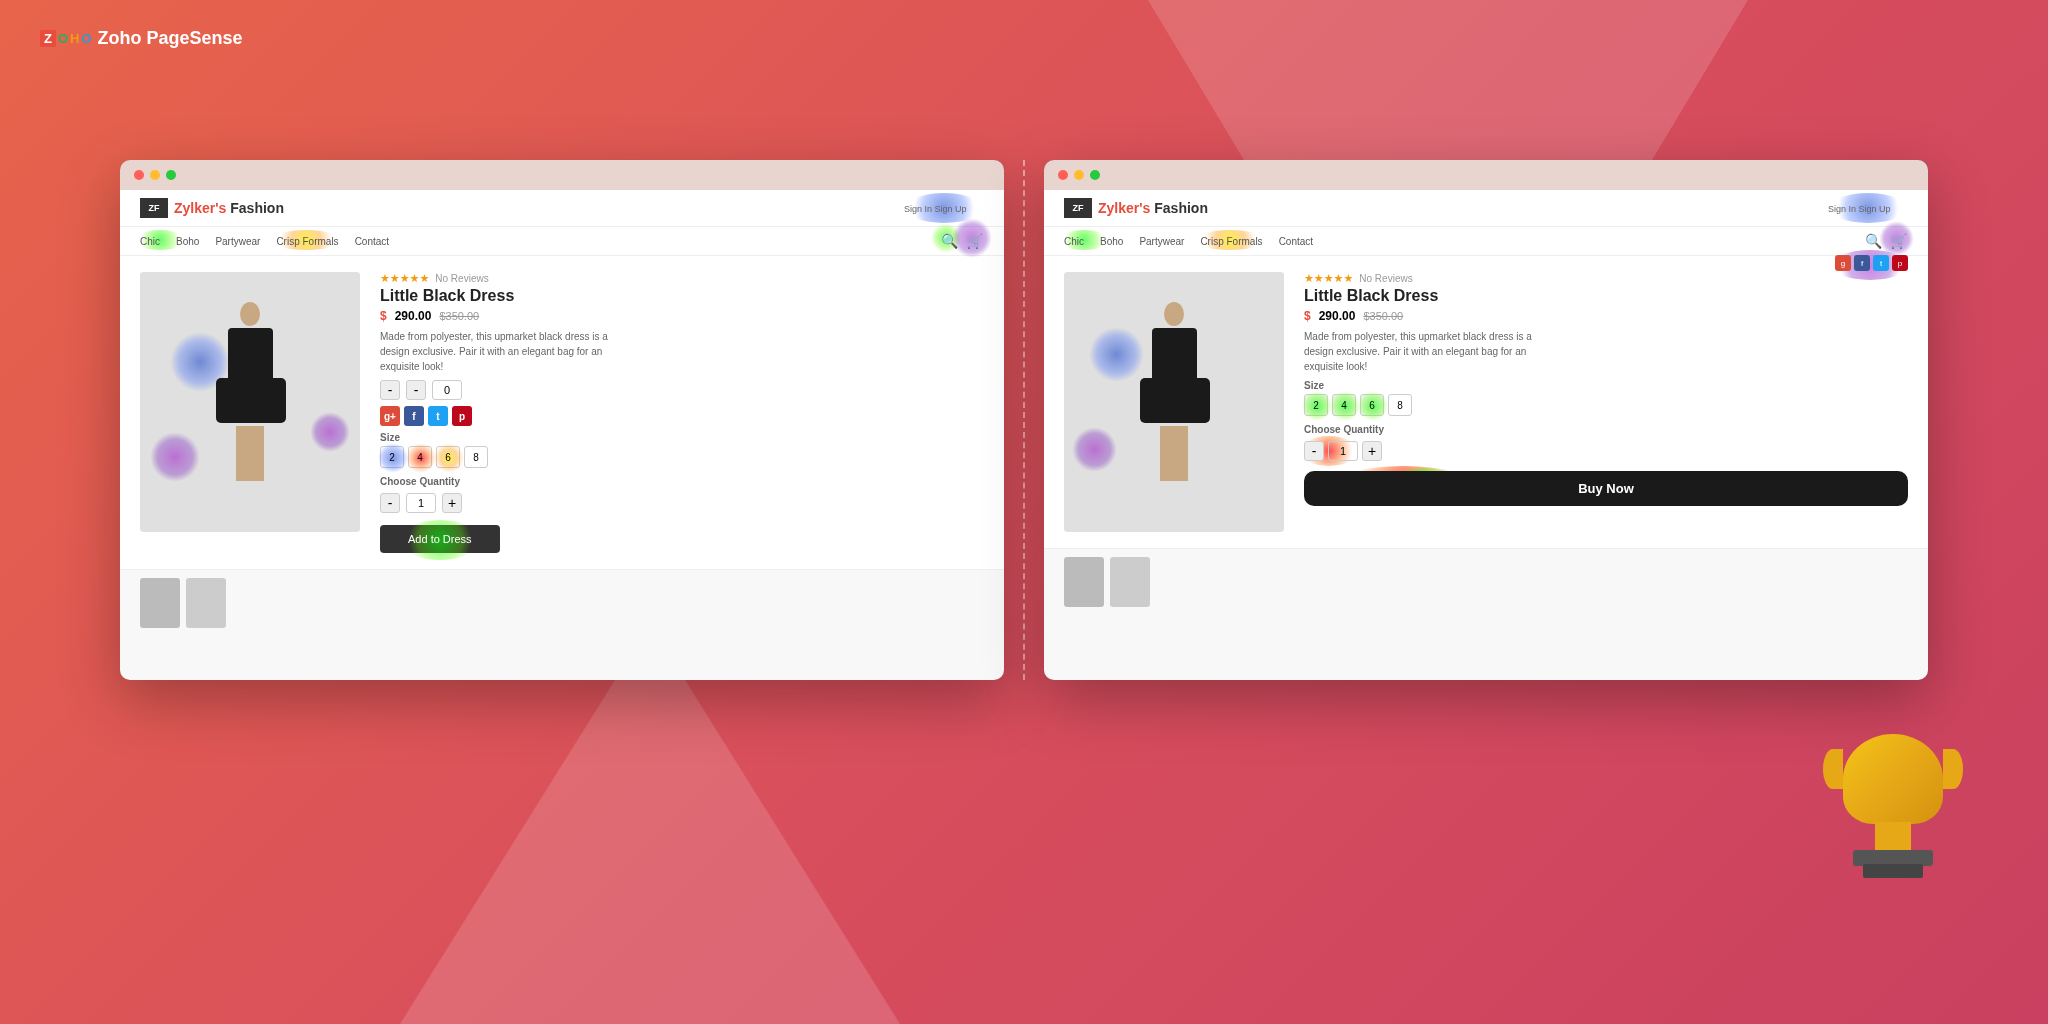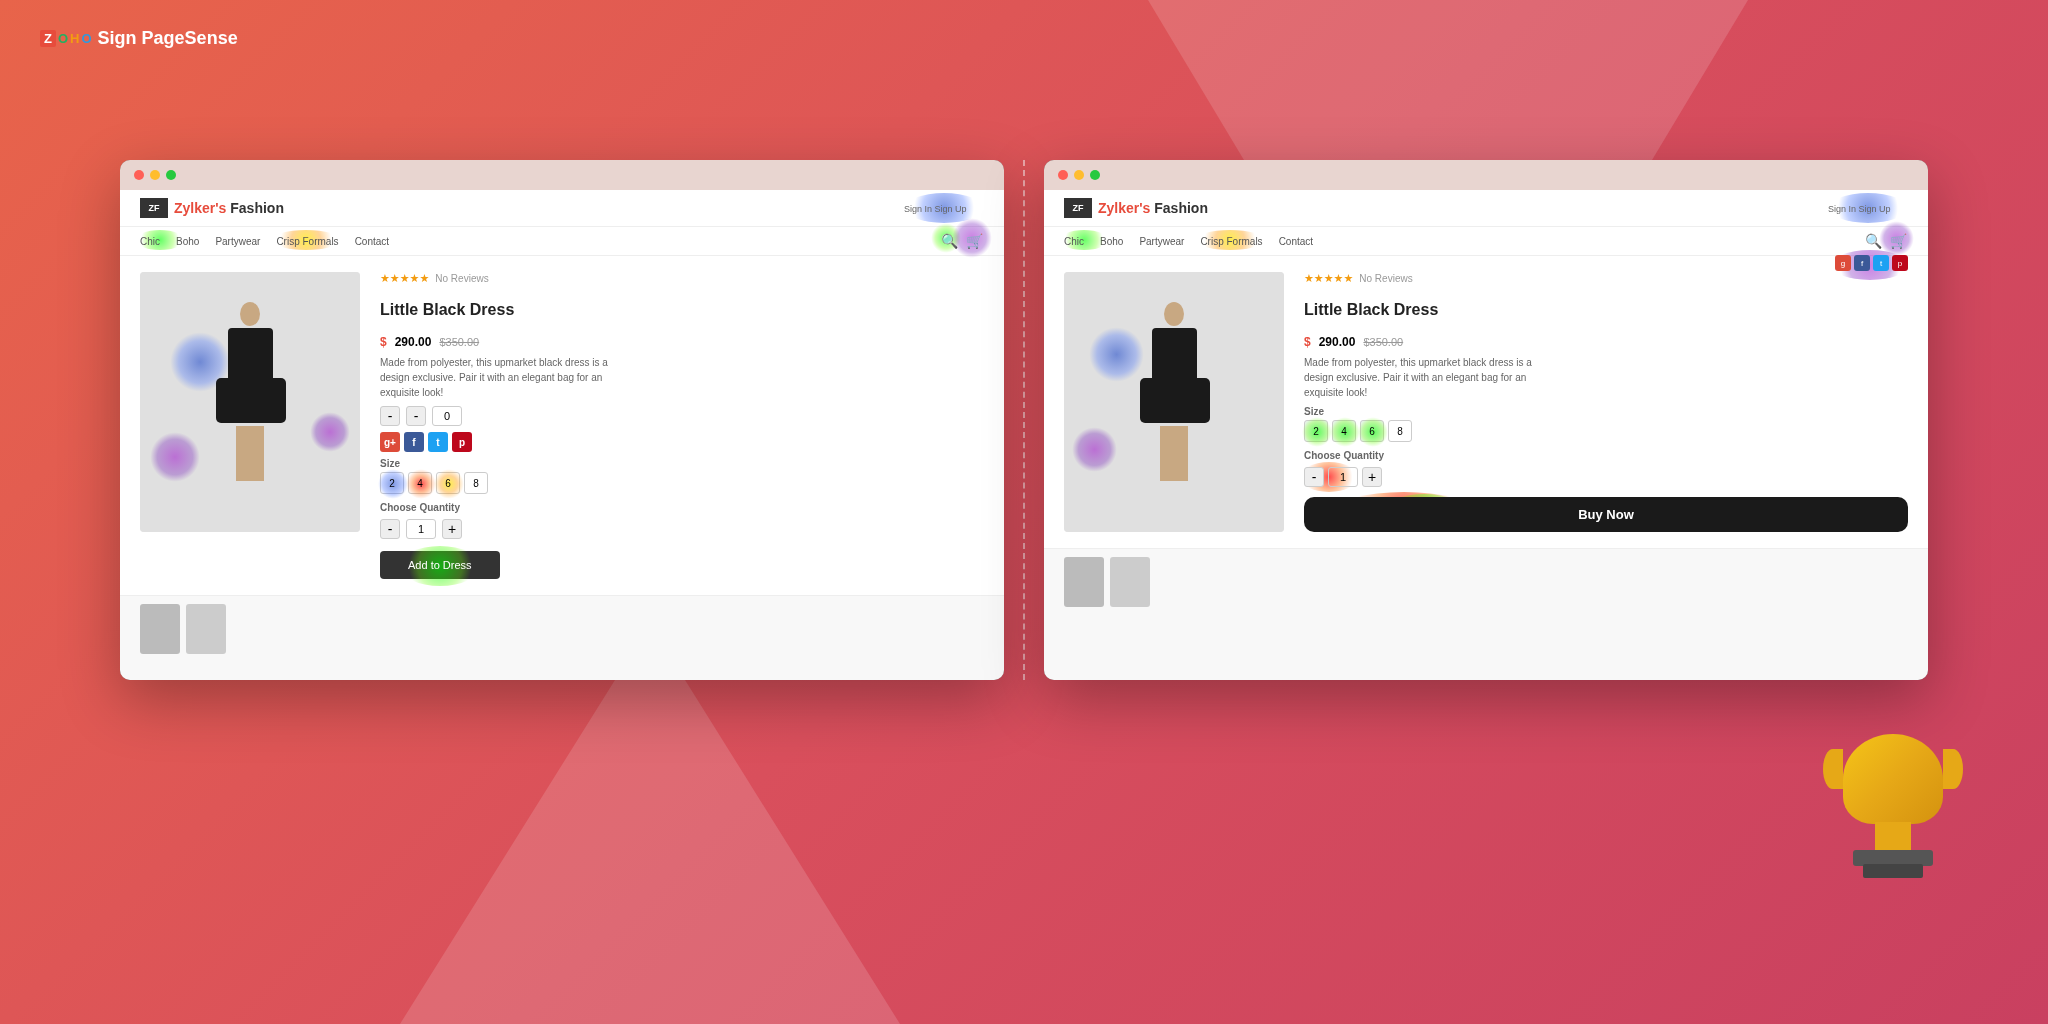--- a/index.html
+++ b/index.html
@@ -153,21 +153,21 @@
       display: flex;
       align-items: center;
       gap: 6px;
     }
     .no-reviews { color: #999; font-size: 10px; }
 
     .product-title {
       font-size: 16px;
       font-weight: bold;
       color: #222;
-      margin: 16px 0;
+      margin: 2px 0;
     }
 
     .product-price {
       display: flex;
       align-items: center;
       gap: 8px;
       margin: 4px 0;
       font-size: 13px;
     }
     .price-original { color: #999; text-decoration: line-through; }
@@ -378,21 +378,21 @@
 <div class="bg-triangle bg-triangle-1"></div>
 <div class="bg-triangle bg-triangle-2"></div>
 
 <div class="logo-area">
   <div style="display:flex;align-items:center;gap:2px;">
     <span style="background:#e74c3c;color:white;font-size:13px;font-weight:bold;padding:1px 4px;border-radius:2px;">Z</span>
     <span style="color:#27ae60;font-size:13px;font-weight:bold;">O</span>
     <span style="color:#f39c12;font-size:13px;font-weight:bold;">H</span>
     <span style="color:#3498db;font-size:13px;font-weight:bold;">O</span>
   </div>
-  <span class="logo-pagesense">Sign PageSense</span>
+  <span class="logo-pagesense">Zoho PageSense</span>
 </div>
 
 <div class="divider"></div>
 
 <div class="windows-container">
 
   <div class="browser-window">
     <div class="browser-titlebar">
       <div class="browser-dot dot-red"></div>
       <div class="browser-dot dot-yellow"></div>

